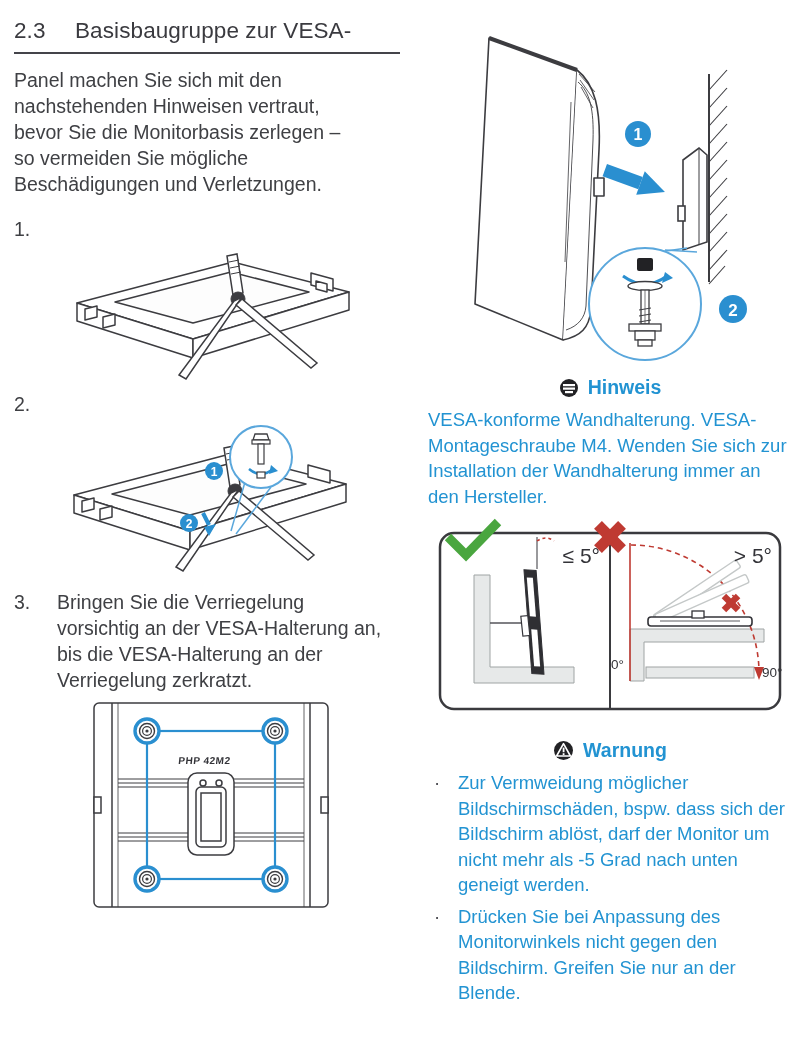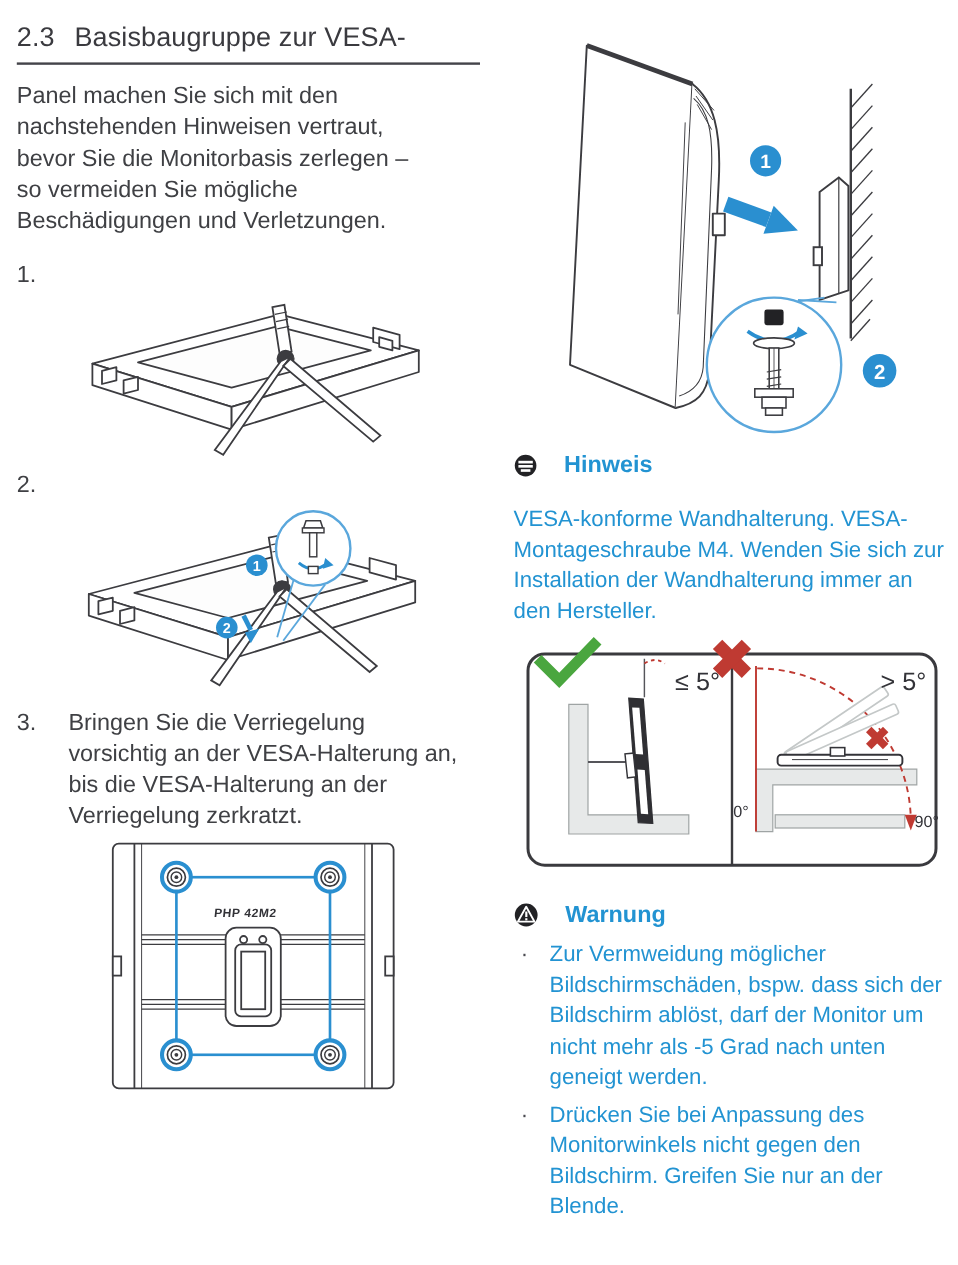--- a/index.html
+++ b/index.html
@@ -4,42 +4,42 @@
 <style>
   * { margin:0; padding:0; box-sizing:border-box; }
   html,body { background:#ffffff; }
   body { width:798px; height:1054px; font-family:"Liberation Sans", sans-serif; color:#3f4044; }
   .page { position:relative; width:798px; height:1054px; background:#fff; overflow:hidden; }
 
   .col-left  { position:absolute; left:14px;  top:0; width:394px; }
   .col-right { position:absolute; left:428px; top:0; width:364px; }
 
   
-  .title-block { margin-top:16px; display:grid; grid-template-columns:48px 1fr; column-gap:0;
+  .title-block { margin-top:16px; display:grid; grid-template-columns:48px 1fr; column-gap:13px;
                  font-size:22.5px; line-height:29px; color:#3a3a3f; letter-spacing:0.1px; }
   .title-rule { border-bottom:2px solid #44444a; margin-top:7px; width:386px; }
 
   .intro { margin-top:13px; width:352px; font-size:19.5px; line-height:26px; }
 
   .step { display:grid; grid-template-columns:43px 334px; font-size:19.5px; line-height:26px; }
   .step-1 { margin-top:19px; }
   .step-2 { margin-top:6px; }
   .step-3 { margin-top:10px; }
 
   .figure { display:flex; justify-content:center; }
   .fig-1 { margin-top:9px; }
   .fig-2 { margin-top:2px; }
   .fig-3 { margin-top:6px; }
   .fig-wall { margin-top:12px; }
   .fig-tilt { margin-top:8px; }
 
-  .note-head, .warn-head { display:flex; align-items:center; gap:22px; font-size:19.5px; font-weight:bold; color:#2293d2; }
+  .note-head, .warn-head { display:flex; align-items:center; gap:9px; font-size:19.5px; font-weight:bold; color:#2293d2;justify-content:center; }
   .note-head { margin-top:14px; }
   .warn-head { margin-top:22px; }
-  .note-text { margin-top:20px; width:368px; font-size:18.5px; line-height:25.5px; color:#2293d2; }
+  .note-text { margin-top:8px; width:368px; font-size:18.5px; line-height:25.5px; color:#2293d2; }
   .disclaimer { margin-top:14px; width:360px; font-size:18.5px; line-height:25.5px; color:#2293d2; }
 
   .bullets { margin-top:8px; }
   .bullet { display:grid; grid-template-columns:30px 330px; font-size:18.5px; line-height:25.5px; color:#2293d2; }
   .bullet + .bullet { margin-top:6px; }
   .bullet .dot { text-align:left; padding-left:6px; color:#4a4a50; }
 
   svg text { font-family:"Liberation Sans", sans-serif; }
   .badge-num { fill:#ffffff; font-weight:bold; }
   .fig-label { fill:#333338; }

